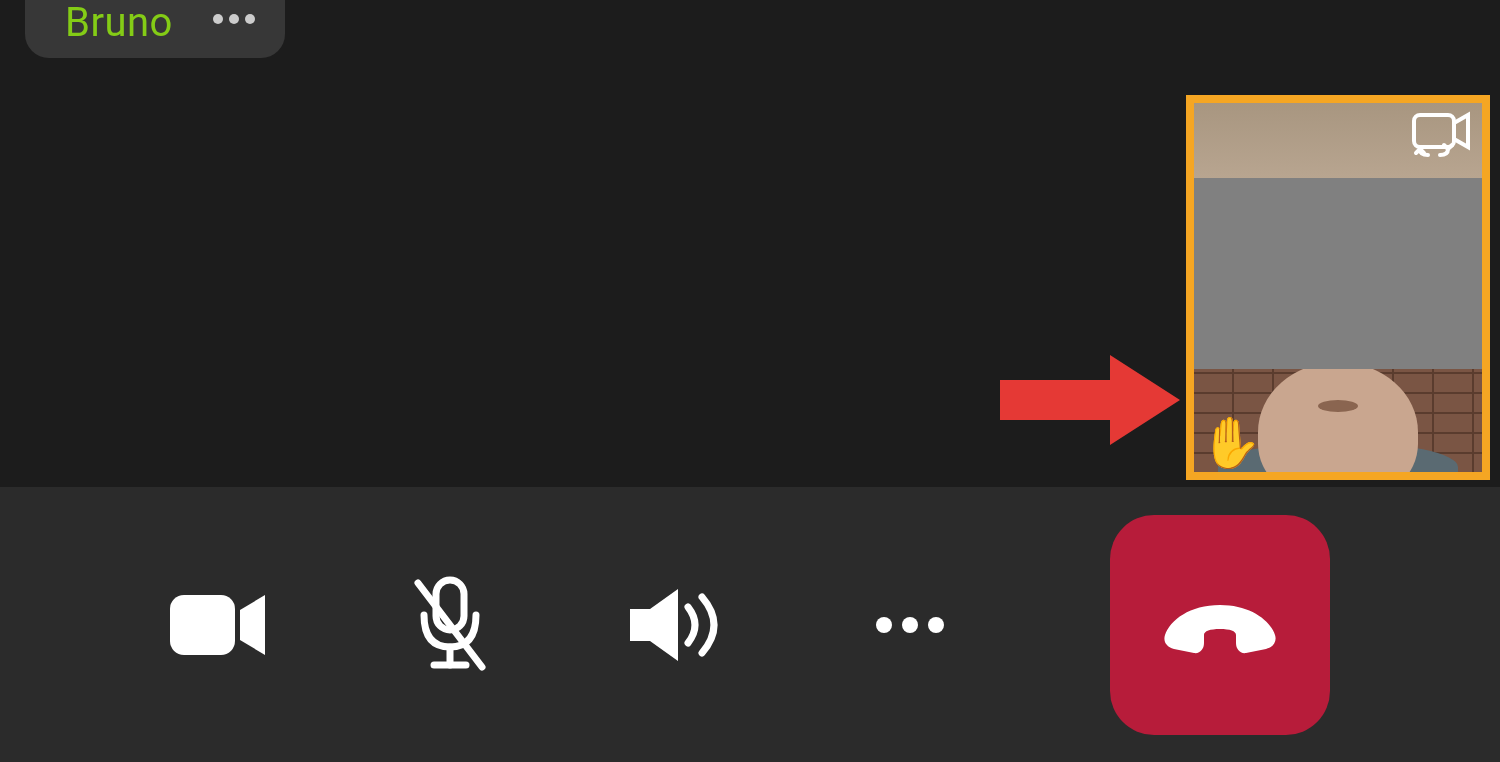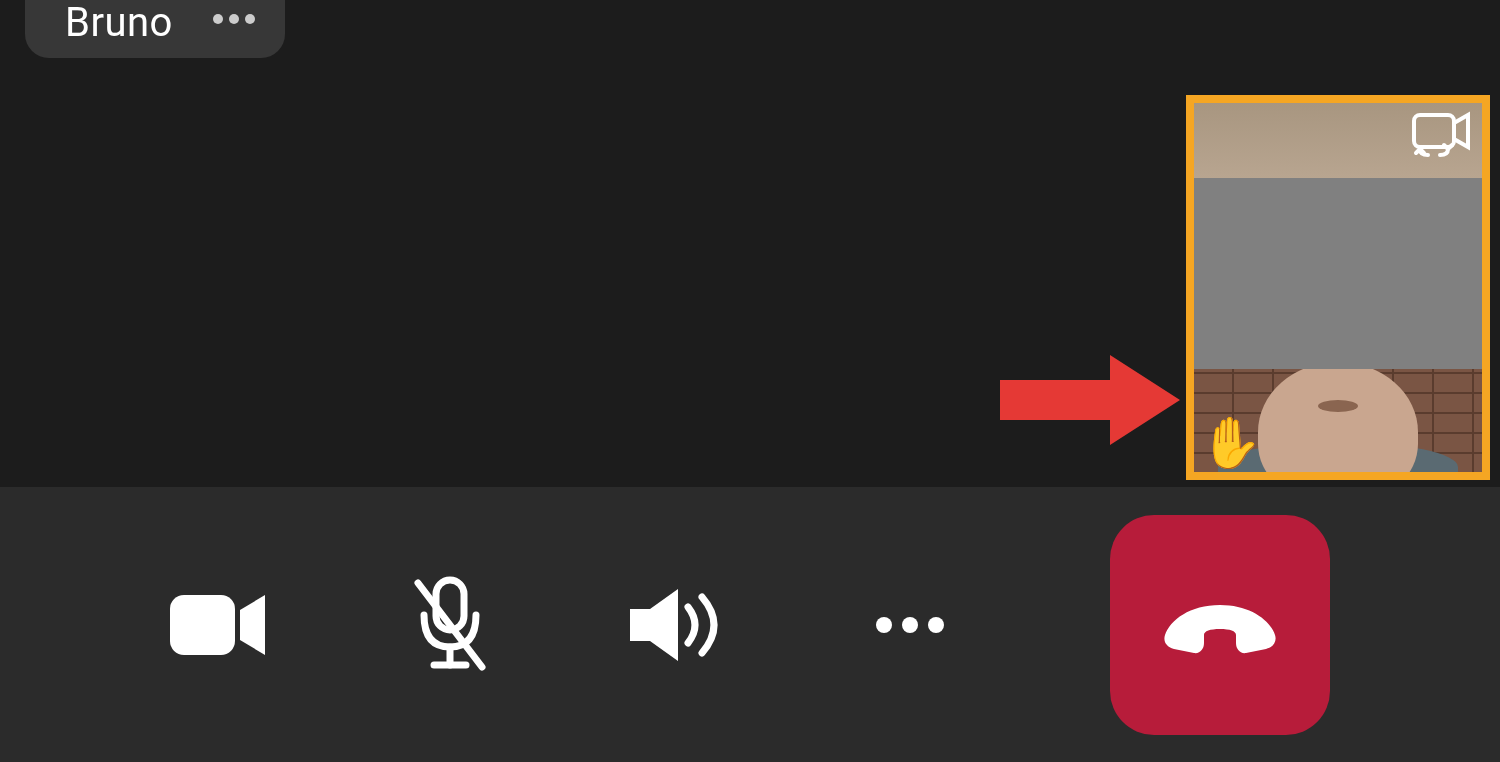--- a/index.html
+++ b/index.html
@@ -20,21 +20,21 @@
       top: -5px;
       left: 25px;
       background: #373737;
       border-radius: 0 0 24px 24px;
       padding: 4px 30px 12px 40px;
       display: flex;
       align-items: center;
       gap: 40px;
     }
     .participant-name {
-      color: #ffffff;
+      color: #84cc16;
       font-size: 40px;
       font-weight: 400;
       letter-spacing: 0.5px;
     }
     .participant-more {
       display: flex;
       gap: 6px;
       align-items: center;
       cursor: pointer;
       padding-bottom: 8px;

